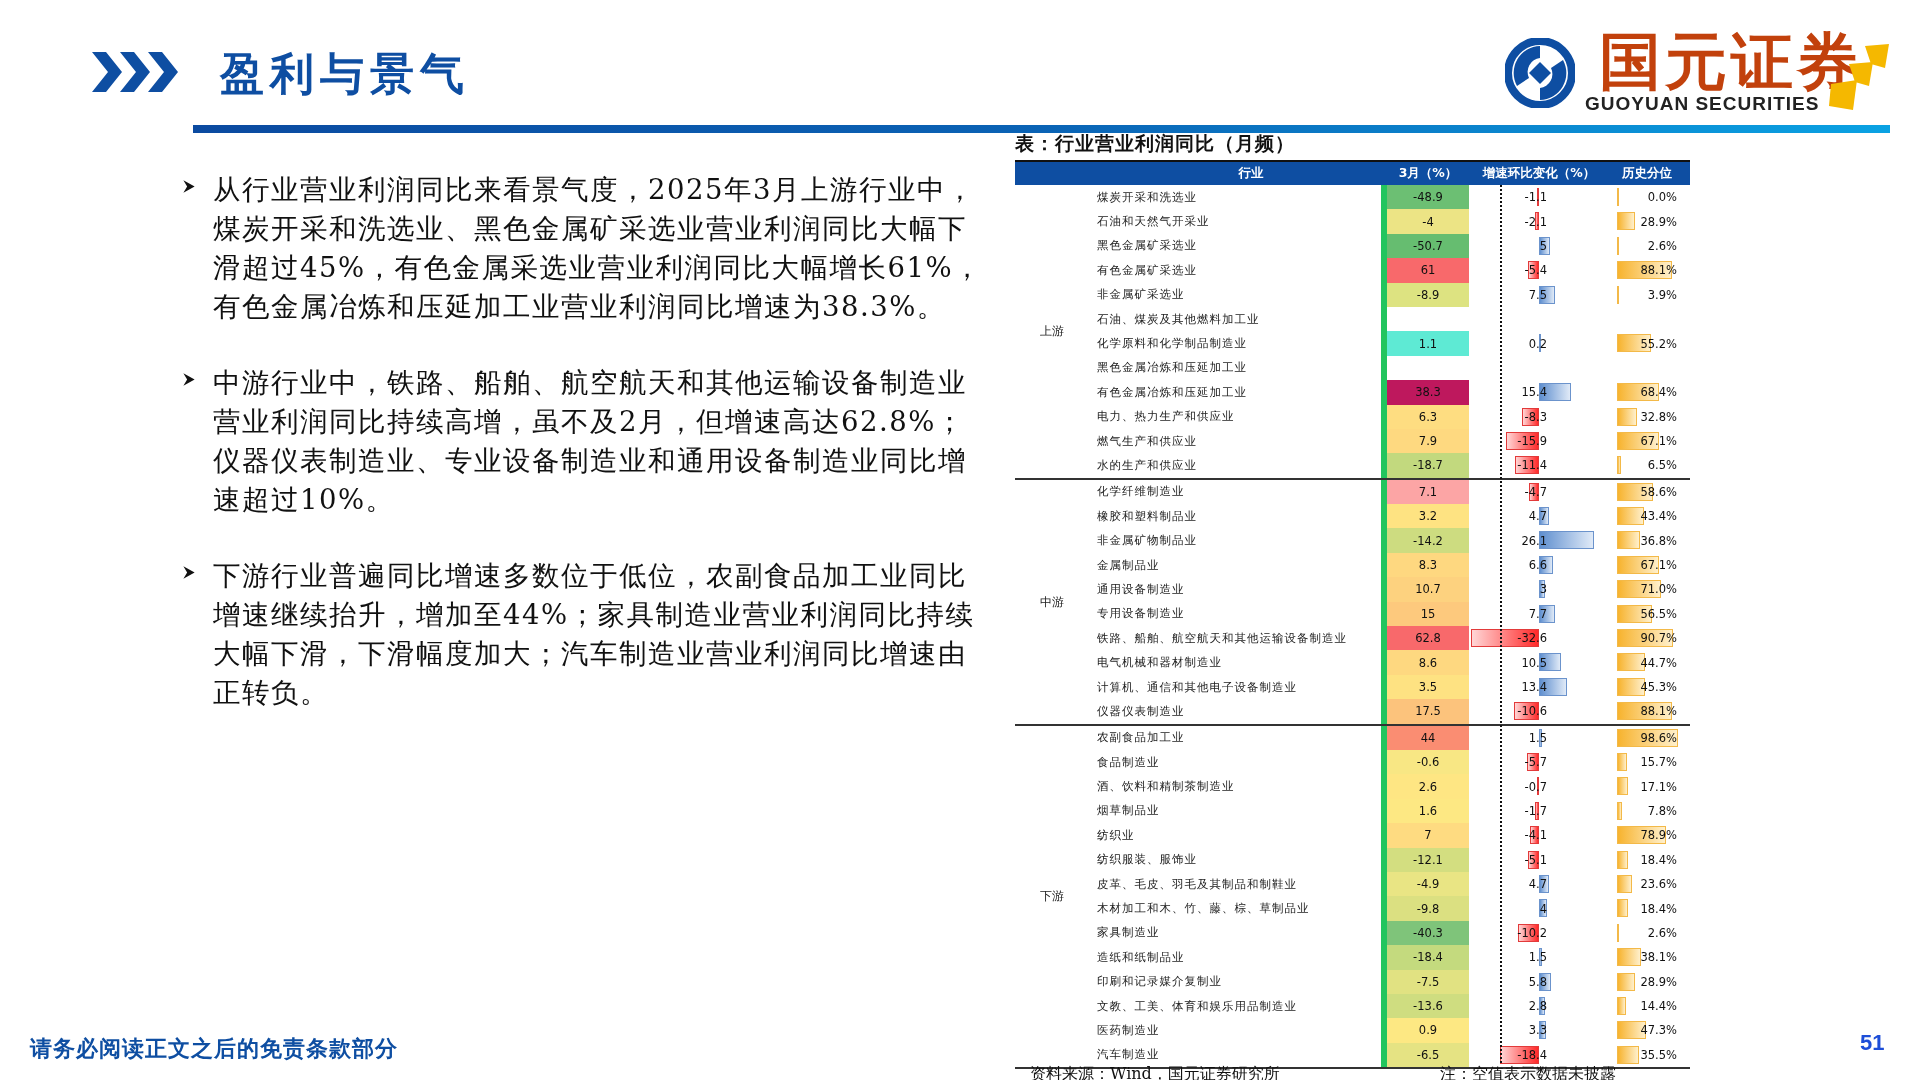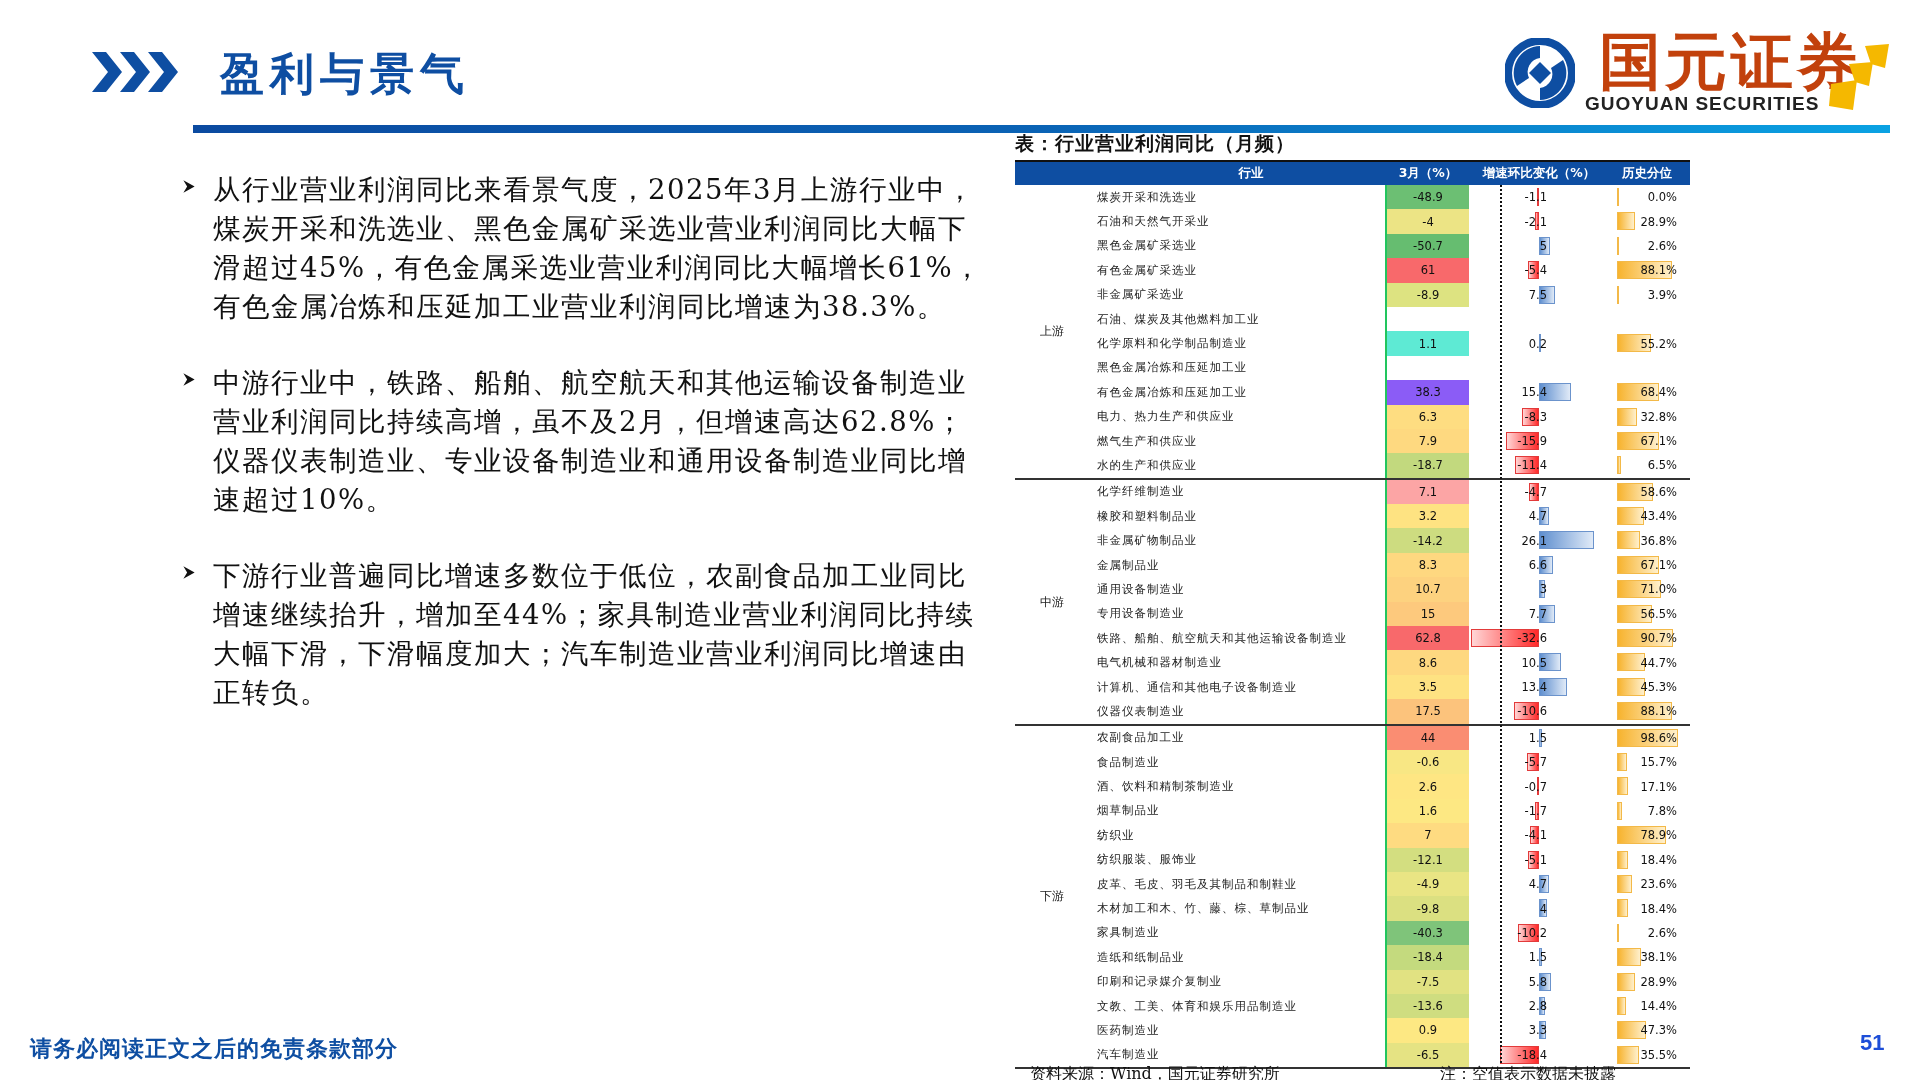--- a/index.html
+++ b/index.html
@@ -30,21 +30,21 @@
   .tbl-head { display: flex; height: 25px; background: #0e4ea2; color: #fff; font-size: 12.5px; font-weight: bold; align-items: center; border-top: 2px solid #111; }
   .h-ind { width: 372px; text-align: center; padding-left: 100px; }
   .h-val { width: 82px; text-align: center; }
   .h-chg { width: 140px; text-align: center; }
   .h-pct { width: 76px; text-align: center; }
 
   .group { position: relative; border-bottom: 2px solid #333; }
   .group:last-child { border-bottom: 2px solid #333; }
   .group-label { position: absolute; left: 25px; font-size: 12px; color: #222; }
   .row { display: flex; height: 24.4px; align-items: center; font-size: 11.5px; }
-  .c-ind { width: 372px; padding-left: 82px; color: #222; white-space: nowrap; font-family: Liberation Mono, monospace; letter-spacing: 1px; height: 100%; display: flex; align-items: center; border-right: 2px solid #22c55e; }
+  .c-ind { width: 372px; padding-left: 82px; color: #222; white-space: nowrap; font-family: Liberation Mono, monospace; letter-spacing: 1px; height: 100%; display: flex; align-items: center; border-right: 6px solid #22c55e; }
   .c-val { width: 82px; height: 100%; display: flex; align-items: center; justify-content: center; color: #111; }
   .c-chg { width: 140px; height: 100%; position: relative; }
   .c-pct { width: 76px; height: 100%; position: relative; }
 
   .axis { position: absolute; left: 1500px; top: 185px; width: 0; height: 878px; border-left: 2px dotted #111; }
   .chg-bar { position: absolute; top: 3px; height: 18px; }
   .chg-bar.neg { background: linear-gradient(90deg, #ffd6d6 0%, #ff2a2a 100%); border: 1px solid #e23a3a; }
   .chg-bar.pos { background: linear-gradient(90deg, #5f8fcf 0%, #e0eaf7 100%); border: 1px solid #6b93cc; }
   .chg-text { position: absolute; top: 0; height: 100%; display: flex; align-items: center; justify-content: flex-end; width: 70px; left: 0; font-size: 11.5px; color: #111; z-index: 2; }
   .pct-bar { position: absolute; left: 8px; top: 3px; height: 18px; background: linear-gradient(90deg, #f7b32e 0%, #fff0cc 100%); border: 1px solid #f3b948; }
@@ -193,21 +193,21 @@
           </div>
         </div>
         <div class="row">
           <div class="c-ind">黑色金属冶炼和压延加工业</div>
           <div class="c-val"></div>
           <div class="c-chg"></div>
           <div class="c-pct"></div>
         </div>
         <div class="row">
           <div class="c-ind">有色金属冶炼和压延加工业</div>
-          <div class="c-val" style="background: #8b5cf6;">38.3</div>
+          <div class="c-val" style="background: #be185d;">38.3</div>
           <div class="c-chg">
             <div class="chg-bar pos" style="width: 32.34px; left: 70px;"></div>
             <div class="chg-text" style="width: 78px;">15.4</div>
           </div>
           <div class="c-pct">
             <div class="pct-bar" style="width: 42.408px;"></div>
             <div class="pct-text">68.4%</div>
           </div>
         </div>
         <div class="row">

